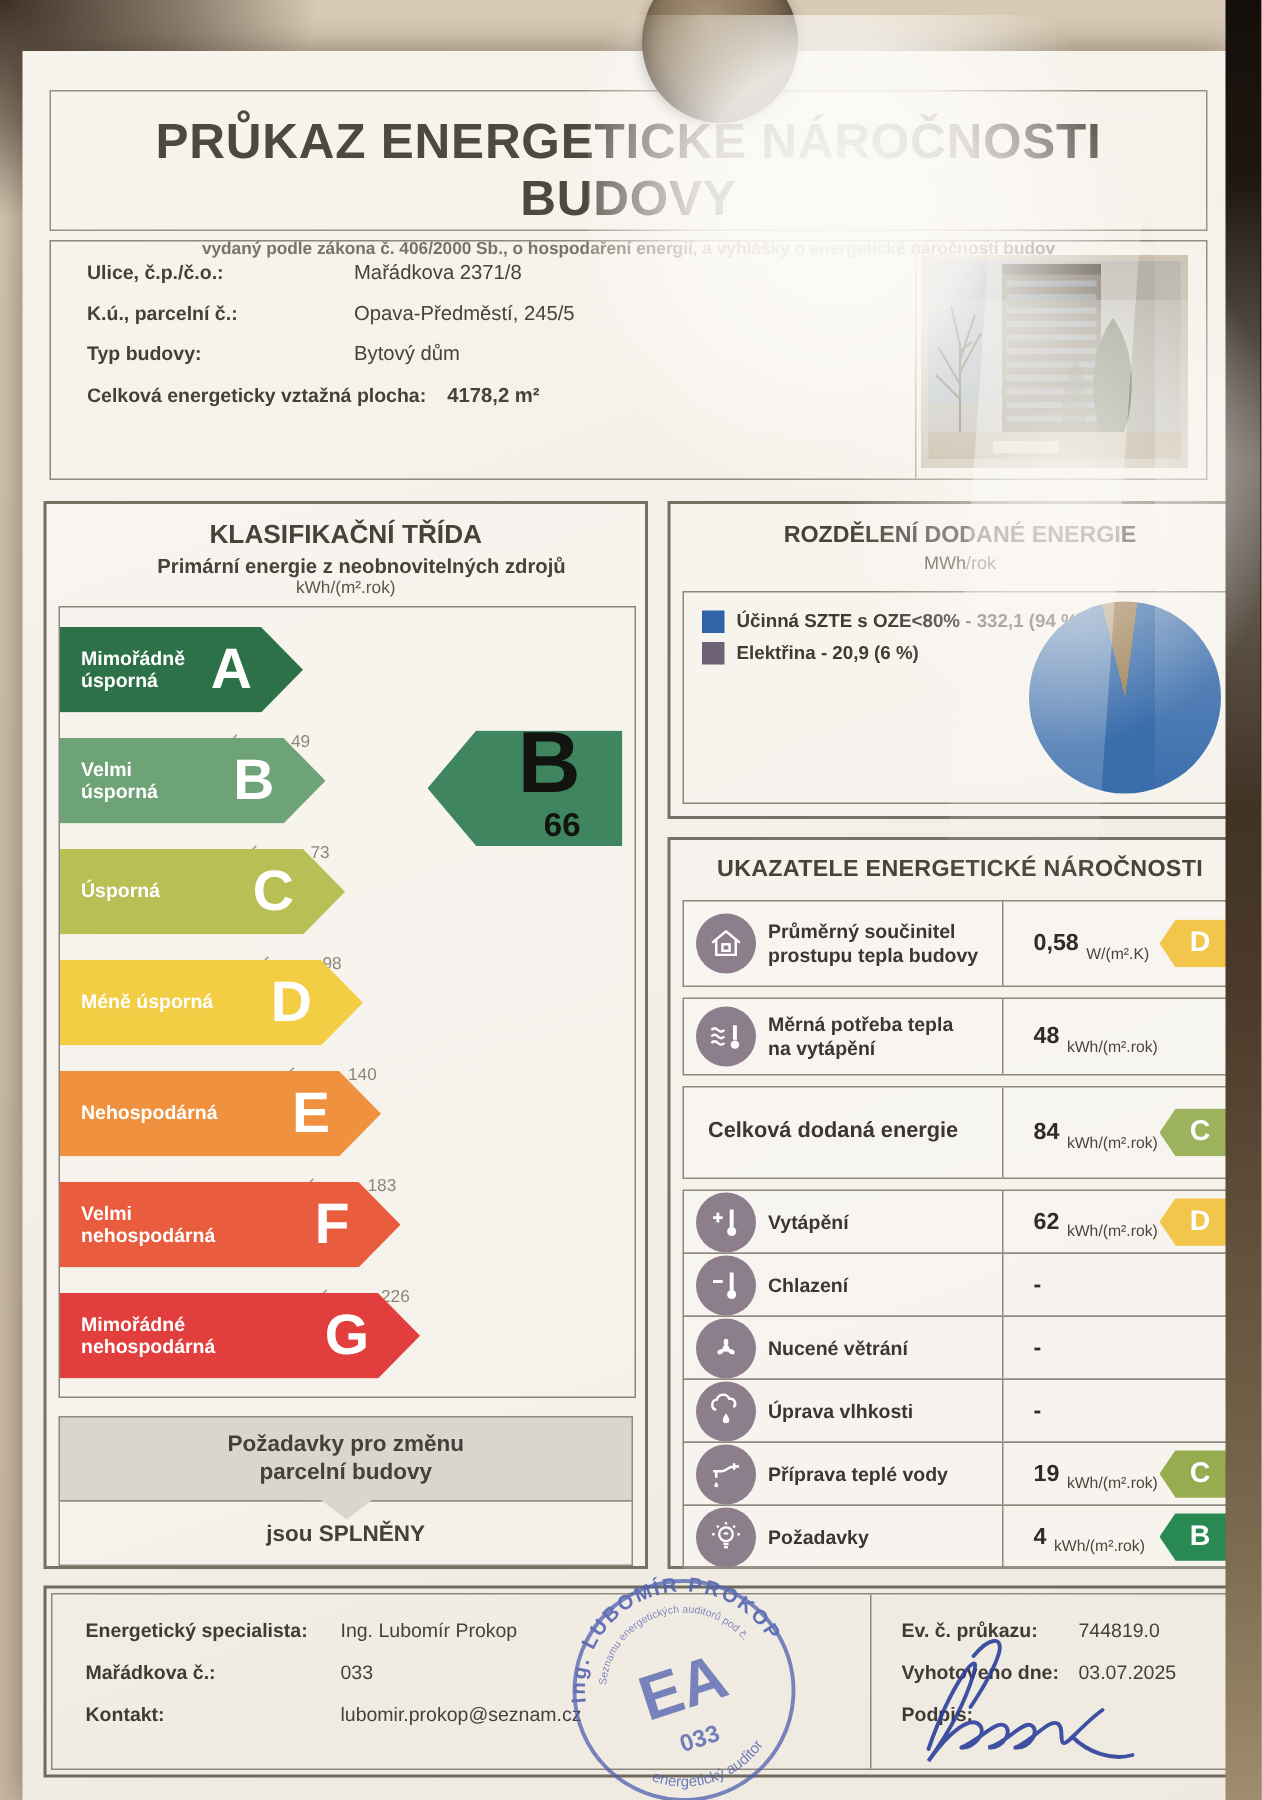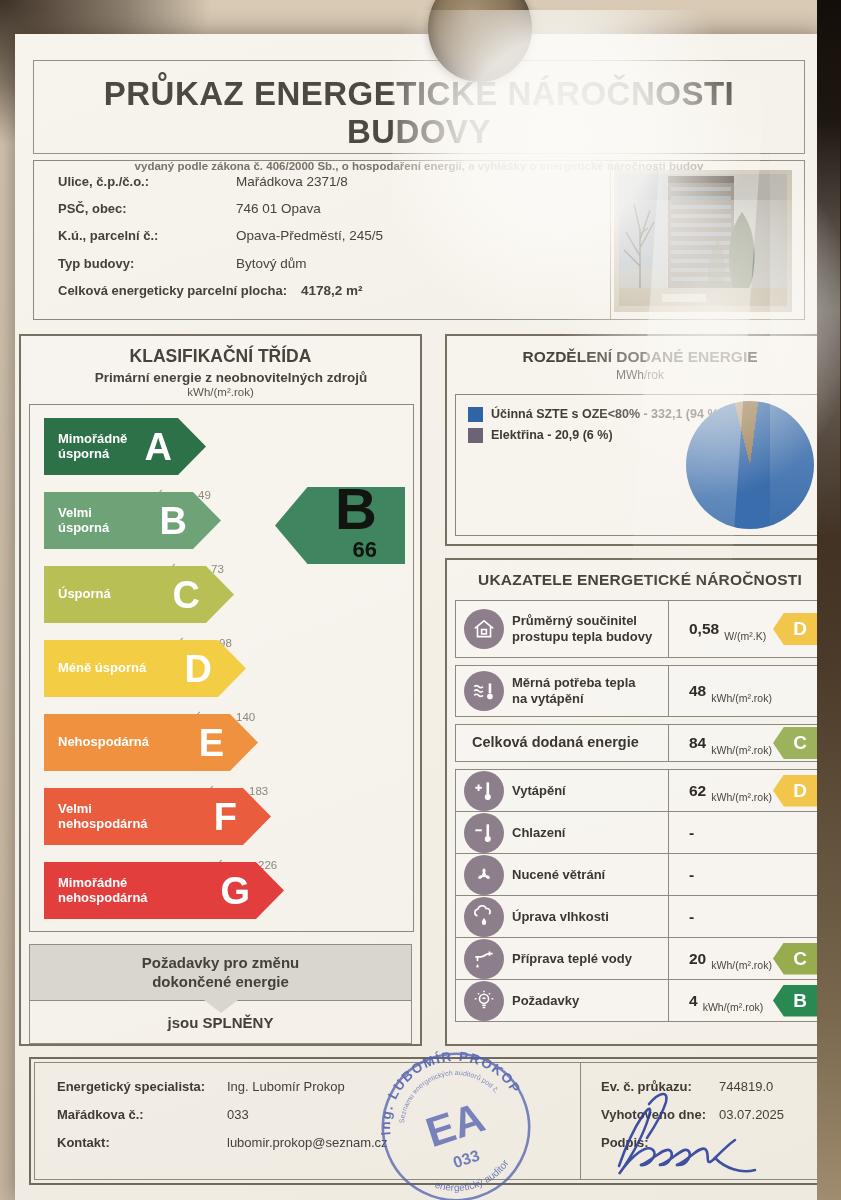--- a/index.html
+++ b/index.html
@@ -40,27 +40,27 @@
   .ilabel { width:178px; font-weight:bold; font-size:13px; color:#443f38; flex:none; }
   .ivalue { font-size:13.5px; color:#47423a; }
   .info-row.wide .ilabel { width:auto; margin-right:14px; }
   .info-row.wide .ivalue { font-weight:bold; }
   .info-divider { position:absolute; left:576px; top:0; width:1px; height:100%; background:#a39b8d; }
   .bphoto { position:absolute; right:12px; top:9px; width:178px; height:142px; background:#cfc6b6; }
   .bphoto svg { display:block; width:100%; height:100%; }
 
   
   .panel { position:absolute; border:2px solid #776f62; background:rgba(252,250,245,.35); }
-  .left-panel { left:4px; top:300px; width:403px; height:712px; }
+  .left-panel { left:14px; top:300px; width:403px; height:712px; }
   .lp-title { margin-top:10px; text-align:center; font-size:17.5px; font-weight:bold; color:#47423a; }
   .lp-sub { margin-top:3px; text-align:center; font-size:13.5px; font-weight:bold; color:#47423a;margin-left:21px; }
   .lp-unit { margin-top:1px; text-align:center; font-size:11.5px; color:#5b554b; }
 
   .bars-box { position:absolute; left:8px; top:68px; width:385px; height:528px;
-              border:1.5px solid #8d877b; padding:13px 0 0 14px; }
+              border:1.5px solid #8d877b; padding:13px 0 0 0; }
   .crow { position:relative; height:57px; margin-bottom:17px; }
   .bar { position:relative; height:57px; display:flex; align-items:center; padding-left:14px;
          clip-path:polygon(0 0, calc(100% - 28px) 0, 100% 50%, calc(100% - 28px) 100%, 0 100%); }
   .bar-label { font-size:13px; font-weight:bold; color:#fff; line-height:1.15; white-space:pre-line; }
   .bar-letter { position:absolute; right:34px; top:50%; transform:translateY(-50%);
                 font-size:38px; font-weight:bold; color:#fff; }
   .w0{width:162px}.w1{width:177px}.w2{width:190px}.w3{width:202px}.w4{width:214px}.w5{width:227px}.w6{width:240px}
   .thr { position:absolute; top:calc(100% + 3px); display:flex; align-items:center; gap:6px;
          color:#8d877b; font-size:11.5px;margin-top:11px; }
   .thr-line { width:34px; height:1px; background:#a29b8e; position:relative; }
@@ -88,21 +88,21 @@
   .legend { position:absolute; left:12px; top:12px; }
   .legend-item { display:flex; align-items:flex-start; gap:8px; margin-bottom:6px; }
   .lg-sq { width:15px; height:15px; flex:none; margin-top:0; }
   .lg-label { font-size:12.5px; font-weight:bold; color:#3f3a33; }
   .pie { position:absolute; right:10px; top:6px; width:128px; height:128px; border-radius:50%; }
 
   .right-bottom { left:430px; top:524px; width:390px; height:488px; }
   .ind-title { margin-top:11px; text-align:center; font-size:15.5px; font-weight:bold; color:#47423a; letter-spacing:.2px; }
   .ind-rows { position:absolute; left:8px; right:8px; top:40px; }
   .irow { position:relative; border:1px solid #8e897f; display:flex; align-items:center; background:rgba(255,255,255,.25); }
-  .h58{height:58px;margin-bottom:7px}.h52{height:52px;margin-bottom:7px}.h46{height:38px;margin-bottom:7px}
+  .h58{height:58px;margin-bottom:7px}.h52{height:52px;margin-bottom:7px}.h46{height:62px;margin-bottom:7px}
   .h43{height:43px;margin-top:-1px}
   .icell { width:56px; flex:none; display:flex; justify-content:center; }
   .icirc { width:40px; height:40px; border-radius:50%; background:#8d7e8b; display:flex; align-items:center; justify-content:center; }
   .icirc svg { width:26px; height:26px; }
   .irow .ilbl { flex:1; font-size:13px; font-weight:bold; color:#3b362f; white-space:pre-line; line-height:1.2; }
   .irow.noicon .ilbl { padding-left:16px; font-size:14.5px; }
   .ival { width:156px; flex:none; align-self:stretch; border-left:1px solid #8e897f;
           display:flex; align-items:center; padding-left:20px; position:relative; }
   .num { font-size:15.5px; font-weight:bold; color:#2f2b25; }
   .unit { font-size:10.5px; color:#4a453d; margin-left:5px;margin-top:13px; }
@@ -140,33 +140,29 @@
       <div class="doc-subtitle">vydaný podle zákona č. 406/2000 Sb., o hospodaření energií, a vyhlášky o energetické náročnosti budov</div>
     </div>
 
     <div class="info-box">
       <div class="info-rows">
         <div class="info-row">
           <span class="ilabel">Ulice, č.p./č.o.:</span>
           <span class="ivalue">Mařádkova 2371/8</span>
         </div>
         <div class="info-row">
-          <span class="ilabel">PSČ, obec:</span>
-          <span class="ivalue">746 01 Opava</span>
-        </div>
-        <div class="info-row">
           <span class="ilabel">K.ú., parcelní č.:</span>
           <span class="ivalue">Opava-Předměstí, 245/5</span>
         </div>
         <div class="info-row">
           <span class="ilabel">Typ budovy:</span>
           <span class="ivalue">Bytový dům</span>
         </div>
         <div class="info-row wide">
-          <span class="ilabel">Celková energeticky parcelní plocha:</span>
+          <span class="ilabel">Celková energeticky vztažná plocha:</span>
           <span class="ivalue">4178,2 m²</span>
         </div>
       </div>
       <div class="info-divider"></div>
       <div class="bphoto">
         <svg viewBox="0 0 178 142">
           <rect x="0" y="0" width="178" height="142" fill="#c8bfae"></rect>
           <rect x="5" y="4" width="168" height="132" fill="#b4b2a9"></rect>
           <rect x="5" y="4" width="60" height="95" fill="#a5afb8"></rect>
           <rect x="54" y="6" width="66" height="116" fill="#6f6354"></rect>
@@ -271,21 +267,21 @@
             <span class="bar-letter">G</span>
           </div>
         </div>
         <div class="b-ind" style="background: rgb(63, 133, 96);">
           <span class="b-ind-letter">B</span>
           <span class="b-ind-num">66</span>
         </div>
       </div>
 
       <div class="req-box">Požadavky pro změnu
-dokončené energie</div>
+parcelní budovy</div>
       <div class="req-result">jsou SPLNĚNY</div>
     </div>
 
     <div class="panel right-top">
       <div class="rt-title">ROZDĚLENÍ DODANÉ ENERGIE</div>
       <div class="rt-unit">MWh/rok</div>
       <div class="split-box">
         <div class="legend">
           <div class="legend-item">
             <span class="lg-sq" style="background: rgb(47, 100, 166);"></span>
@@ -426,21 +422,21 @@
               <span class="icirc">
             <svg viewBox="0 0 24 24" fill="none" stroke="#fff" stroke-width="1.6">
                   <path d="M4 10 H9 C13 10 13 7 17 7 H20 M17 7 V5 M17 7 V9"></path>
                   <path d="M6 10 V14"></path>
                   <path d="M6 16.5 c.9 1.3 1.2 2 1.2 2.6 a1.3 1.3 0 0 1 -2.4 0 c0-.6.3-1.3 1.2-2.6 Z" fill="#fff" stroke="none"></path>
                 </svg>
           </span>
             </div>
           <div class="ilbl">Příprava teplé vody</div>
           <div class="ival">
-            <span class="num">20</span>
+            <span class="num">19</span>
             <span class="unit">kWh/(m².rok)</span>
             <span class="badge" style="background: rgb(151, 171, 79);">C</span>
           </div>
         </div>
 
         <div class="irow h43">
           <div class="icell">
               <span class="icirc">
             <svg viewBox="0 0 24 24" fill="none" stroke="#fff" stroke-width="1.4">
                   <circle cx="12" cy="10" r="4.2"></circle>

